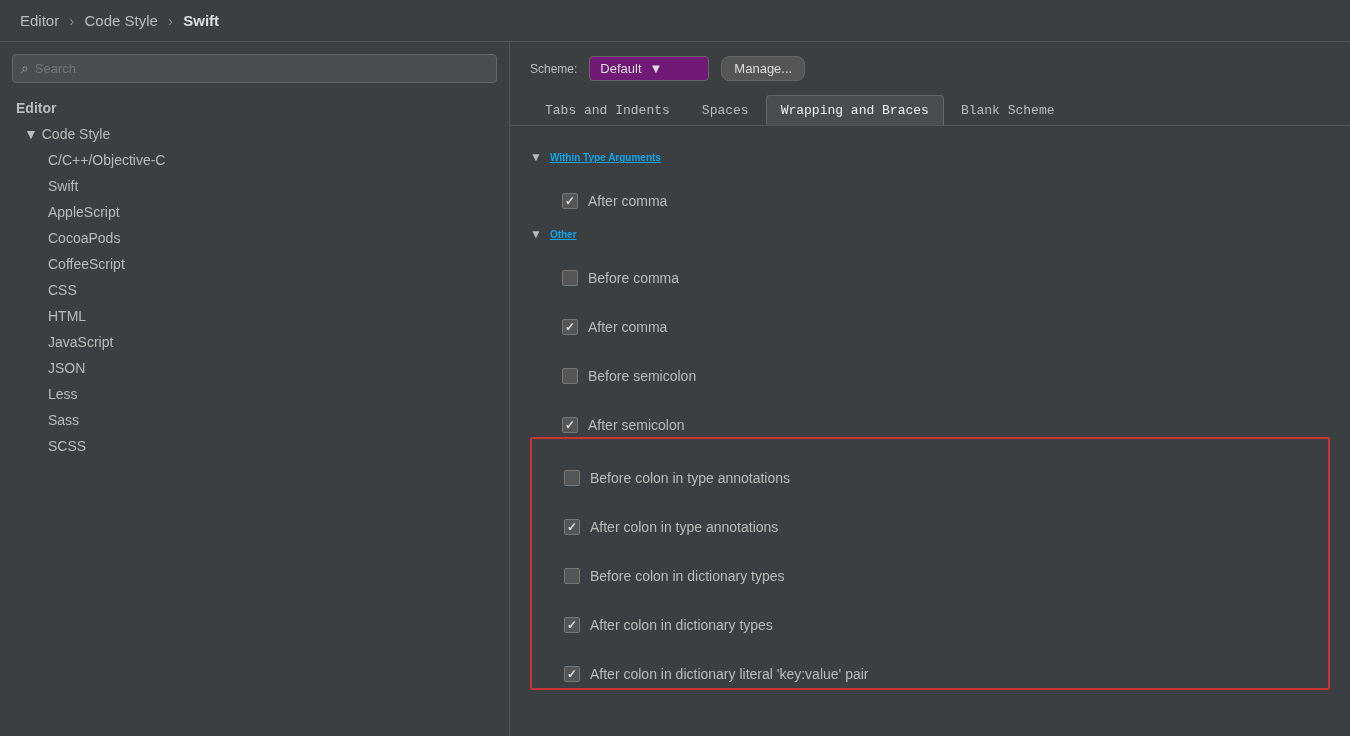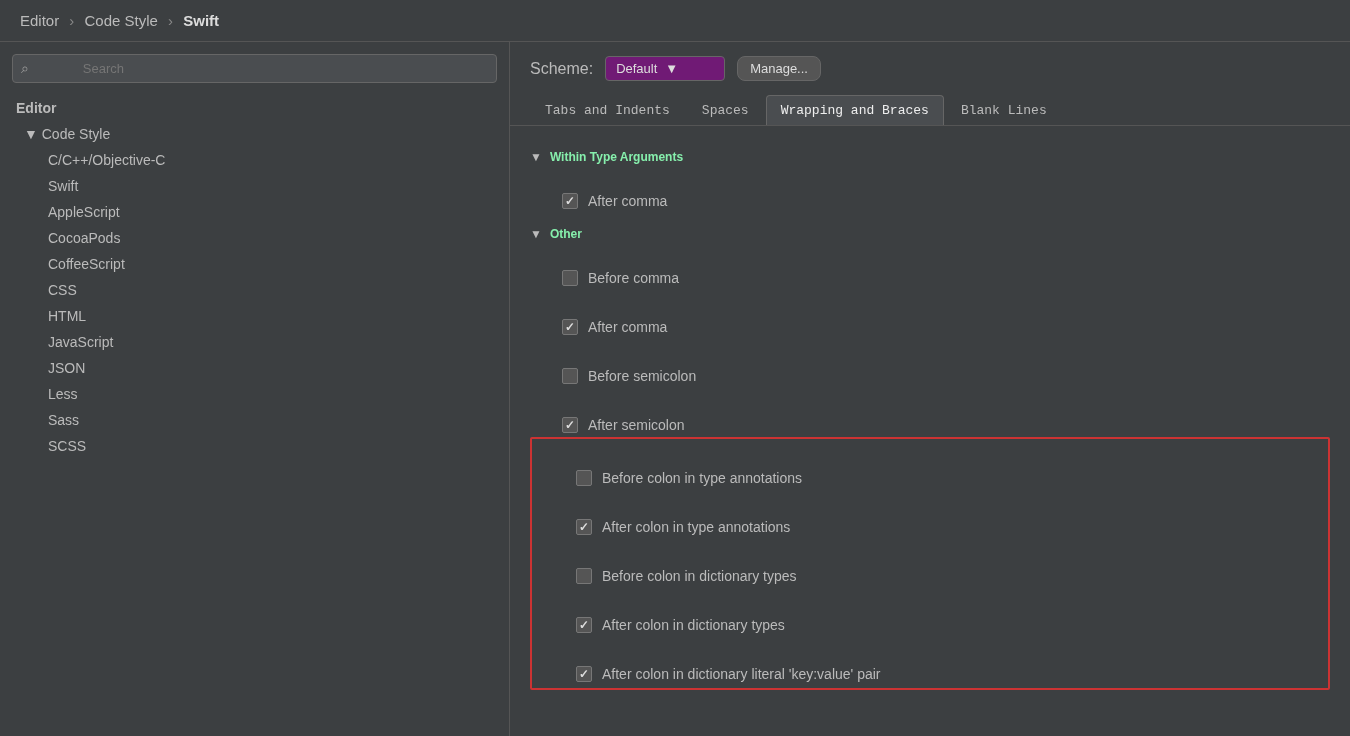--- a/index.html
+++ b/index.html
@@ -59,21 +59,20 @@
       border-radius: 4px;
       padding: 5px 8px;
     }
     .search-bar input {
       background: transparent;
       border: none;
       outline: none;
       color: #ccc;
       font-size: 13px;
       width: 100%;
-      margin-left: 48px;
     }
     .search-icon-char {
       color: #999;
       font-size: 14px;
       margin-right: 6px;
     }
     .sidebar-section {
       padding: 5px 16px;
       font-size: 14px;
       color: #bbbbbb;
@@ -100,21 +99,21 @@
     }
 
     
     .scheme-row {
       display: flex;
       align-items: center;
       padding: 14px 20px;
       gap: 12px;
     }
     .scheme-label {
-      font-size: 16px;
+      font-size: 12px;
       color: #bbbbbb;
     }
     .scheme-dropdown {
       display: flex;
       align-items: center;
       background: #701a75;
       border: 1px solid #666;
       border-radius: 4px;
       padding: 4px 10px;
       cursor: pointer;
@@ -173,23 +172,24 @@
       align-items: center;
       gap: 8px;
       margin-bottom: 8px;
       margin-top: 8px;
     }
     .section-header .triangle {
       color: #bbbbbb;
       font-size: 12px;
     }
     .section-header .title {
-      font-size: 12px;
+      font-size: 10px;
       font-weight: bold;
-      color: #86efac;
+      color: #0ea5e9;
+      text-decoration: underline;
     }
 
     
     .checkbox-row {
       display: flex;
       align-items: center;
       gap: 10px;
       padding: 4px 0 4px 32px;
       margin-top: 25px;
     }
@@ -215,21 +215,21 @@
       color: #dddddd;
       font-size: 12px;
       font-weight: bold;
     }
 
     
     .highlighted-group {
       border: 2px solid #cc3333;
       border-radius: 2px;
       margin-left: 0;
-      padding: 2px 12px;
+      padding: 2px 0;
     }
   </style>
 </head>
 <body>
 
 <div class="header">
   <div class="breadcrumb">
     <span>Editor</span>
     <span class="sep">›</span>
     <span>Code Style</span>
@@ -272,21 +272,21 @@
         <span>Default</span>
         <span class="dropdown-arrow">▼</span>
       </div>
       <button class="manage-btn">Manage...</button>
     </div>
 
     <div class="tabs">
       <div class="tab">Tabs and Indents</div>
       <div class="tab">Spaces</div>
       <div class="tab active">Wrapping and Braces</div>
-      <div class="tab">Blank Lines</div>
+      <div class="tab">Blank Scheme</div>
     </div>
 
     <div class="settings-content">
 
       <div class="section-header">
         <span class="triangle">▼</span>
         <span class="title">Within Type Arguments</span>
       </div>
       <div class="checkbox-row">
         <div class="cb checked"></div>

